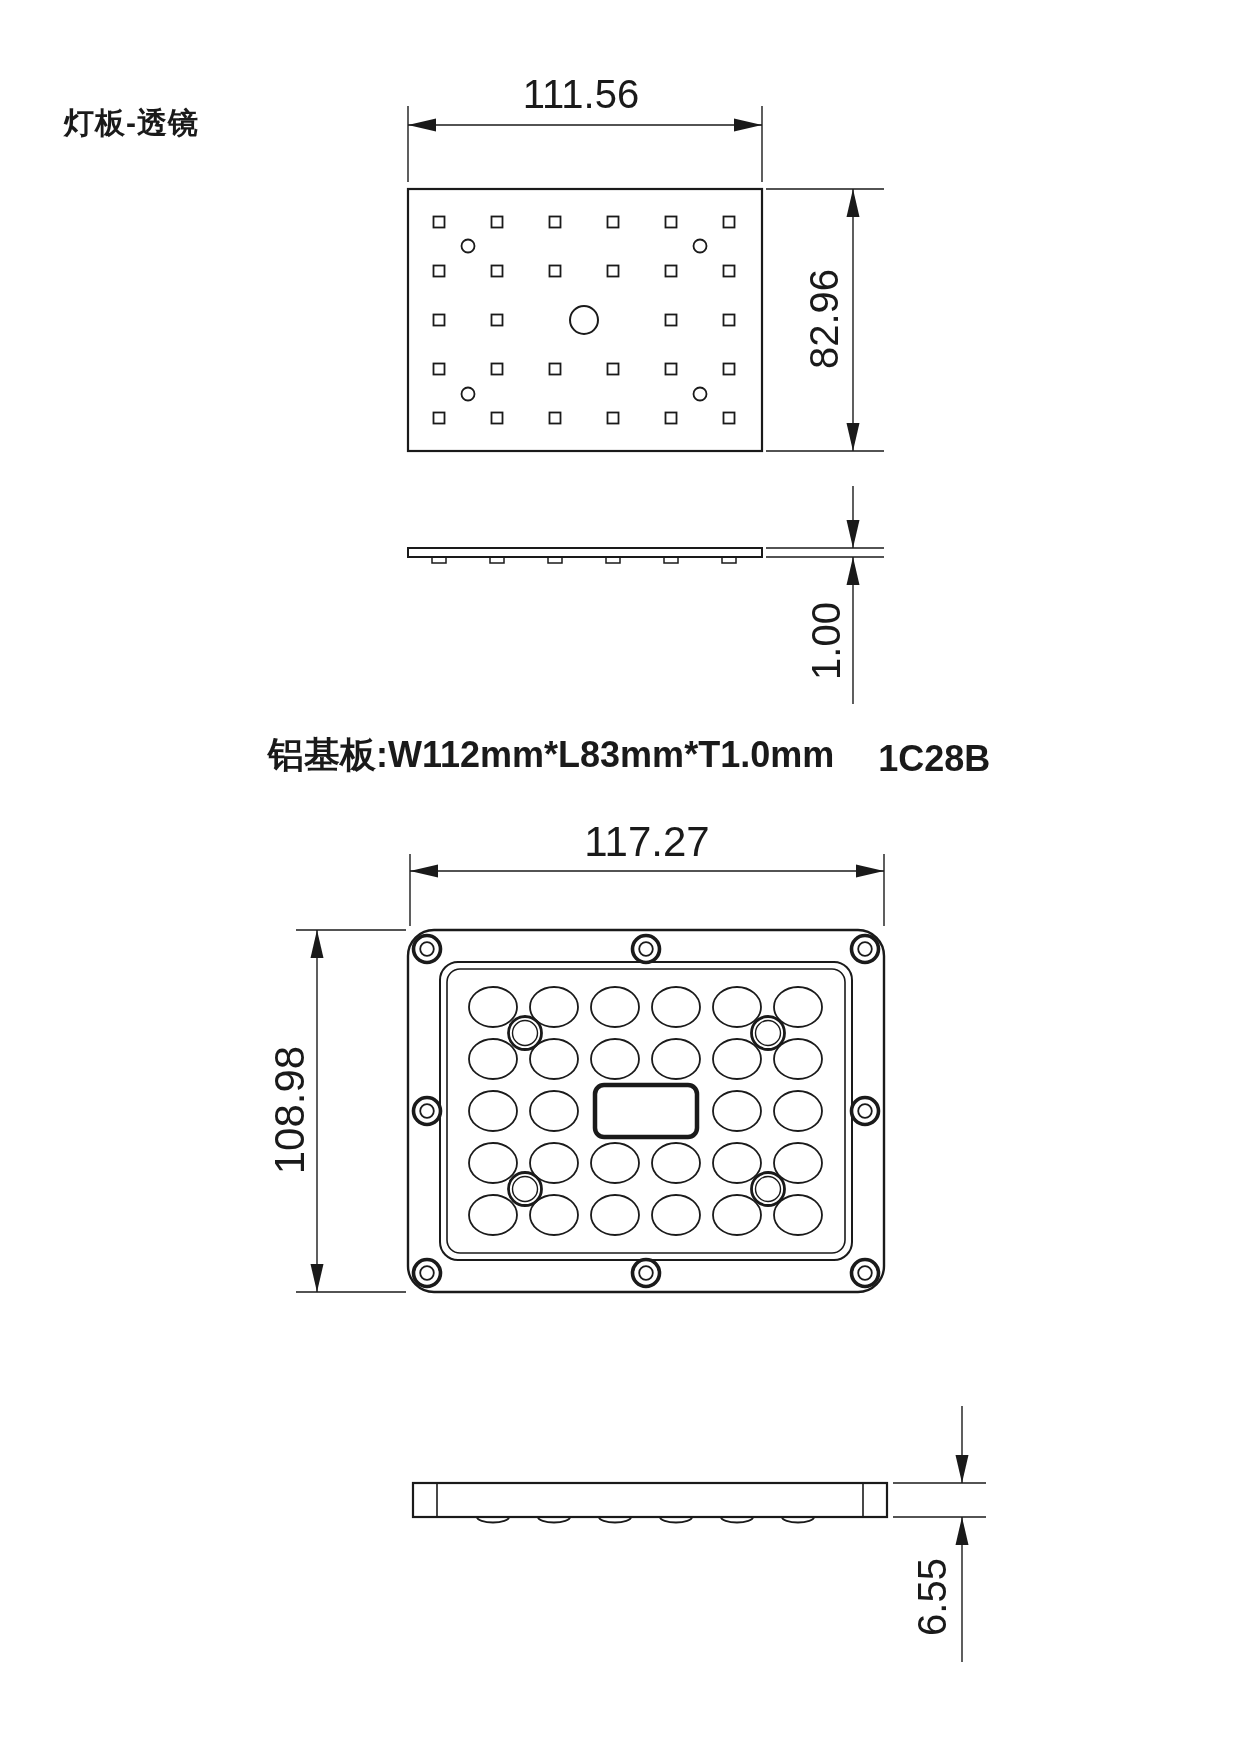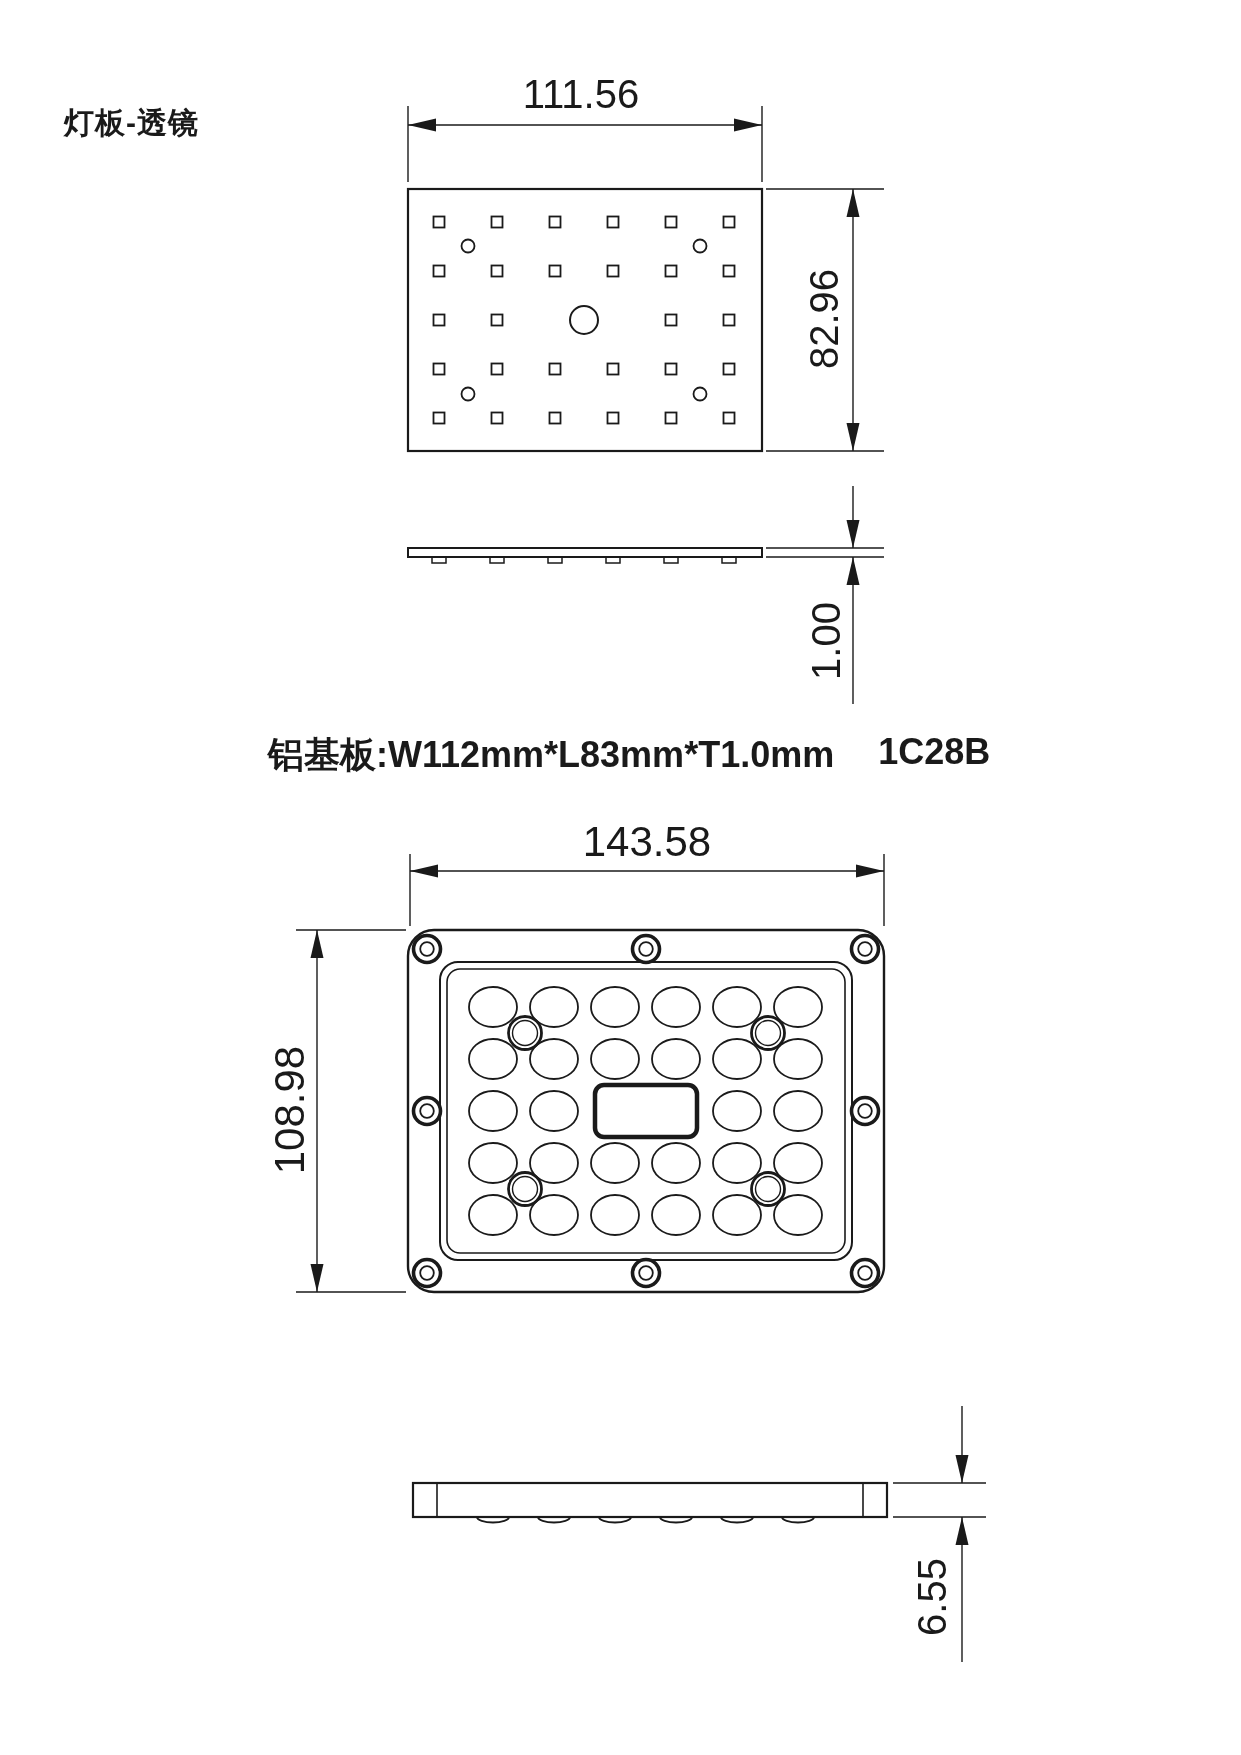--- a/index.html
+++ b/index.html
@@ -7,21 +7,21 @@
     width:1241px;height:1755px;position:relative;background:#ffffff;
     font-family:"Liberation Sans","DejaVu Sans",sans-serif;color:#1a1a1a;
     overflow:hidden;
   }
   #drawing{position:absolute;left:0;top:0;}
   .txt{position:absolute;white-space:nowrap;color:#1a1a1a;}
   .title{left:64px;top:60px;font-size:30px;font-weight:700;letter-spacing:1px;margin-top:43px;}
   .dim{font-size:40px;transform:translate(-50%,-50%);}
   .dim.lg{font-size:42px;}
   .rot{transform:translate(-50%,-50%) rotate(-90deg);}
-  .caption{font-size:36px;font-weight:600;display:flex;align-items:flex-start;}
+  .caption{font-size:36px;font-weight:600;display:flex;align-items:flex-end;}
   .caption .gap{margin-left:44px;}
 </style>
 </head>
 <body>
 
 <svg id="drawing" width="1241" height="1755" viewBox="0 0 1241 1755">
     <g fill="none" stroke="#1a1a1a">
       <rect x="408" y="189" width="354" height="262" rx="0" stroke-width="2.2"></rect>
       <rect x="433.5" y="216.5" width="11" height="11" rx="0" stroke-width="1.8"></rect>
       <rect x="491.5" y="216.5" width="11" height="11" rx="0" stroke-width="1.8"></rect>
@@ -185,18 +185,18 @@
 
 <div class="txt dim" style="left:581px;top:94px">111.56</div>
 <div class="txt dim rot" style="left:824px;top:319px">82.96</div>
 <div class="txt dim rot" style="left:826px;top:641px">1.00</div>
 
 <div class="txt caption" style="left:268px;top:731px">
   <span>铝基板:W112mm*L83mm*T1.0mm</span>
   <span class="gap">1C28B</span>
 </div>
 
-<div class="txt dim lg" style="left:647px;top:842px">143.58</div>
+<div class="txt dim lg" style="left:647px;top:842px">117.27</div>
 <div class="txt dim lg rot" style="left:290px;top:1110px">108.98</div>
 <div class="txt dim rot" style="left:932px;top:1597px">6.55</div>
 
 <div class="txt caption" style="left:165px;top:1668px">
 </div>
 
 </body></html>

